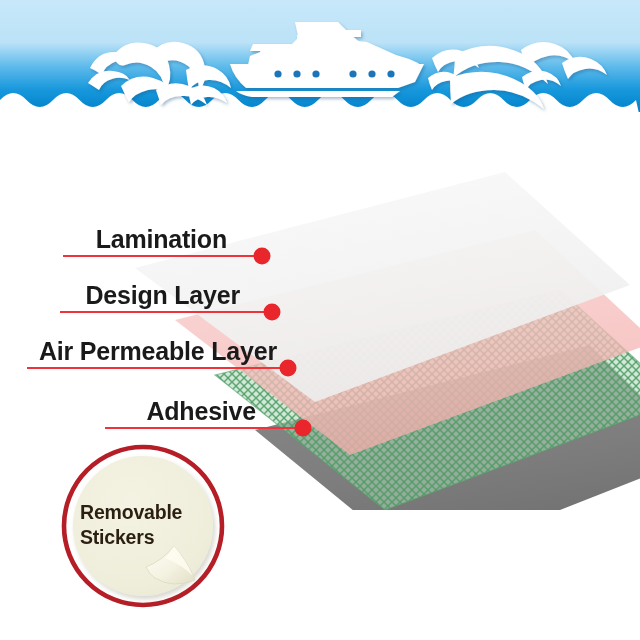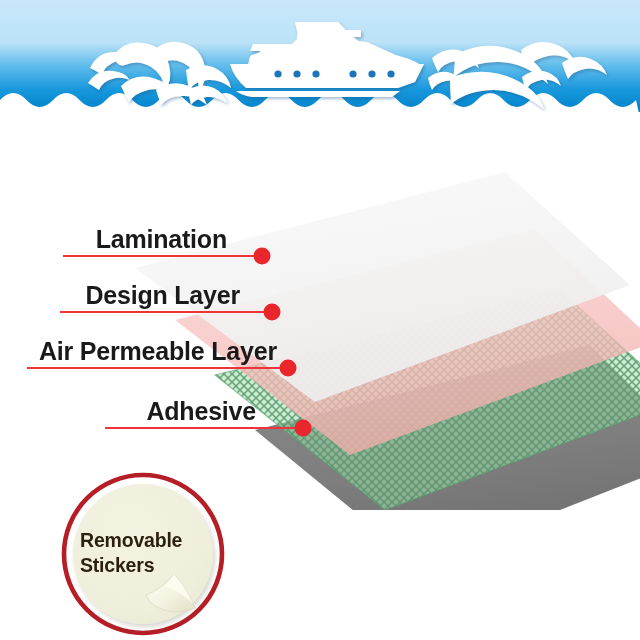--- a/index.html
+++ b/index.html
@@ -67,21 +67,21 @@
     font-weight: bold;
     font-size: 25px;
     fill: #1a1a1a;
     letter-spacing: -0.2px;
   }
 
   
   .badge {
     position: absolute;
     left: 52px;
-    top: 468px;
+    top: 440px;
     width: 182px;
     height: 172px;
   }
   .badge-svg {
     display: block;
     width: 182px;
     height: 172px;
   }
   .badge-text {
     font-family: "Liberation Sans", sans-serif;

